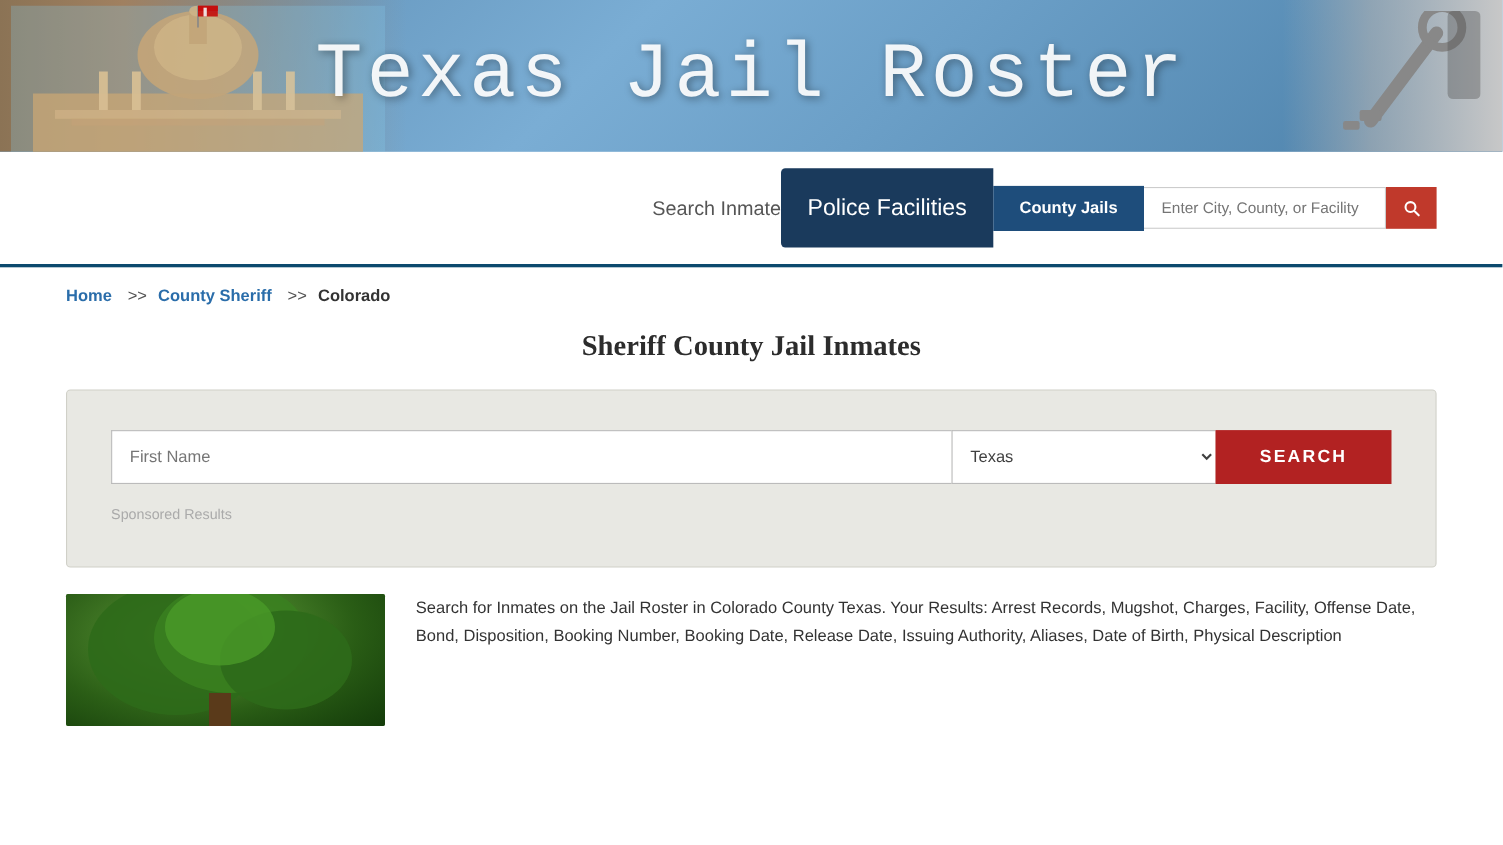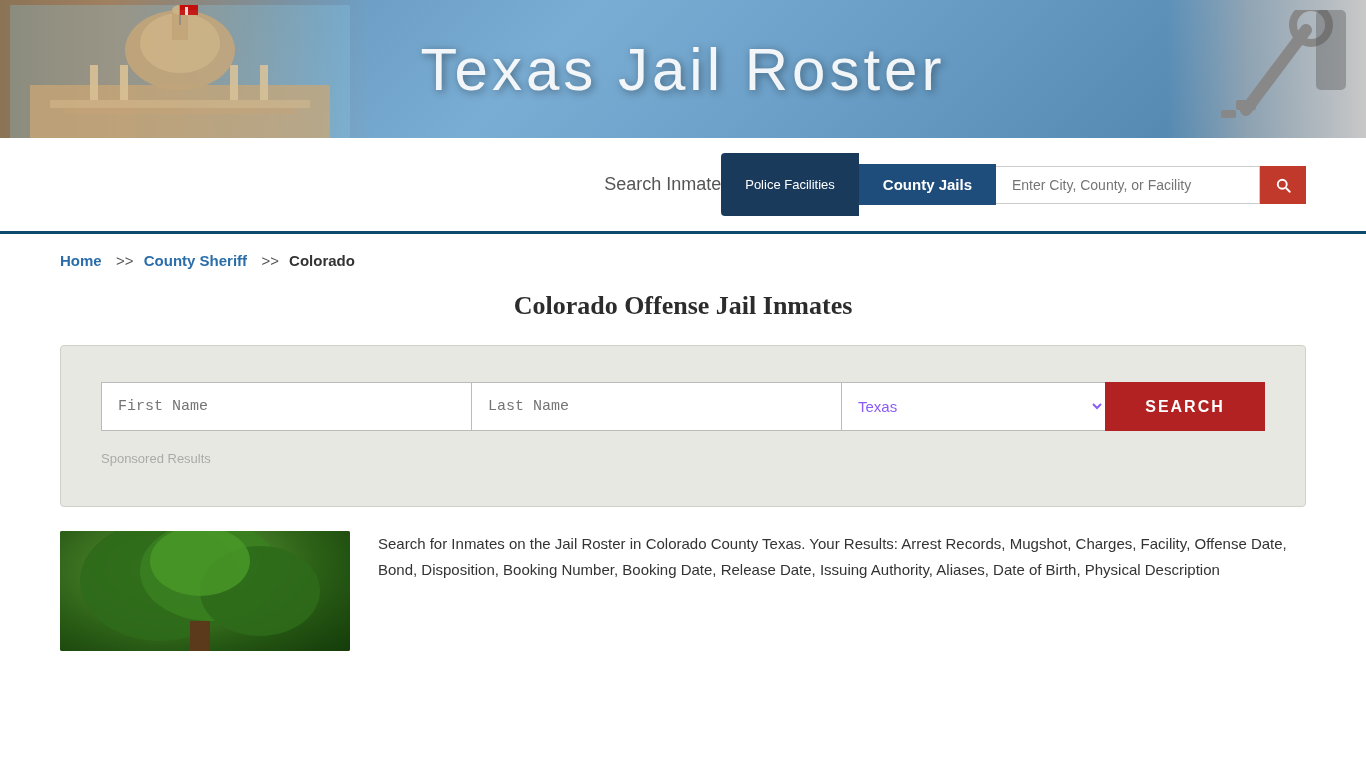--- a/index.html
+++ b/index.html
@@ -10,22 +10,22 @@
       width: 1366px;
       height: 138px;
       background: linear-gradient(135deg, #5a8ab0 0%, #7aadd4 40%, #6b9fc7 60%, #4a7fa8 100%);
       position: relative;
       overflow: hidden;
       display: flex;
       align-items: center;
       justify-content: center;
     }
     .header-banner .banner-title {
-      font-family: Liberation Sans, sans-serif;
-      font-size: 60px;
+      font-family: Liberation Mono, monospace;
+      font-size: 71px;
       color: rgba(255,255,255,0.92);
       letter-spacing: 4px;
       text-shadow: 2px 2px 8px rgba(0,0,0,0.4);
       font-weight: normal;
       z-index: 2;
     }
     .header-banner .capitol-shape {
       position: absolute;
       left: 0;
       top: 0;
@@ -70,40 +70,40 @@
     .nav-right {
       display: flex;
       align-items: center;
       gap: 0;
     }
     .btn-police {
       background: #1a3a5c;
       color: #fff;
       border: none;
       padding: 24px 24px;
-      font-size: 13px;
+      font-size: 21px;
       cursor: pointer;
       border-radius: 4px 0 0 4px;
     }
     .btn-county {
       background: #1e4d7b;
       color: #fff;
       border: none;
       padding: 12px 24px;
       font-size: 15px;
       cursor: pointer;
       border-radius: 0;
       font-weight: bold;
     }
     .facility-search-input {
       border: 1px solid #ccc;
       border-left: none;
       padding: 10px 16px;
       font-size: 14px;
-      width: 264px;
+      width: 220px;
       color: #c2410c;
       outline: none;
     }
     .search-icon-btn {
       background: #c0392b;
       border: none;
       padding: 10px 14px;
       cursor: pointer;
       display: flex;
       align-items: center;
@@ -173,36 +173,35 @@
       align-items: stretch;
       margin-bottom: 20px;
     }
     .form-input {
       border: 1px solid #bbb;
       padding: 14px 16px;
       font-size: 15px;
       color: #999;
       outline: none;
       background: #fff;
-      font-family: Liberation Mono, monospace;
     }
     .input-first {
       flex: 1;
       border-right: none;
     }
     .input-last {
       flex: 1;
       border-right: none;
     }
     .state-select {
-      width: 264px;
+      width: 240px;
       border: 1px solid #bbb;
       padding: 14px 12px;
       font-size: 15px;
-      color: #8b5cf6;
+      color: #404040;
       outline: none;
       background: #fff;
       cursor: pointer;
       border-right: none;
       -webkit-appearance: auto;
     }
     .search-btn {
       background: #b22222;
       color: #fff;
       border: none;
@@ -311,26 +310,25 @@
 </div>
 
 <div class="breadcrumb">
   <a href="#">Home</a>
   <span class="sep">&nbsp;&gt;&gt;</span>
   <a href="#">County Sheriff</a>
   <span class="sep">&nbsp;&gt;&gt;</span>
   <span class="current">Colorado</span>
 </div>
 
-<h1 class="page-title">Colorado Offense Jail Inmates</h1>
+<h1 class="page-title">Sheriff County Jail Inmates</h1>
 
 <div class="record-check-box">
   <div class="search-form">
     <input class="form-input input-first" type="text" placeholder="First Name" style="">
-    <input class="form-input input-last" type="text" placeholder="Last Name" style="">
     <select class="state-select" id="state-select"><option value="Alabama">Alabama</option><option value="Alaska">Alaska</option><option value="Arizona">Arizona</option><option value="Arkansas">Arkansas</option><option value="California">California</option><option value="Colorado">Colorado</option><option value="Connecticut">Connecticut</option><option value="Delaware">Delaware</option><option value="Florida">Florida</option><option value="Georgia">Georgia</option><option value="Hawaii">Hawaii</option><option value="Idaho">Idaho</option><option value="Illinois">Illinois</option><option value="Indiana">Indiana</option><option value="Iowa">Iowa</option><option value="Kansas">Kansas</option><option value="Kentucky">Kentucky</option><option value="Louisiana">Louisiana</option><option value="Maine">Maine</option><option value="Maryland">Maryland</option><option value="Massachusetts">Massachusetts</option><option value="Michigan">Michigan</option><option value="Minnesota">Minnesota</option><option value="Mississippi">Mississippi</option><option value="Missouri">Missouri</option><option value="Montana">Montana</option><option value="Nebraska">Nebraska</option><option value="Nevada">Nevada</option><option value="New Hampshire">New Hampshire</option><option value="New Jersey">New Jersey</option><option value="New Mexico">New Mexico</option><option value="New York">New York</option><option value="North Carolina">North Carolina</option><option value="North Dakota">North Dakota</option><option value="Ohio">Ohio</option><option value="Oklahoma">Oklahoma</option><option value="Oregon">Oregon</option><option value="Pennsylvania">Pennsylvania</option><option value="Rhode Island">Rhode Island</option><option value="South Carolina">South Carolina</option><option value="South Dakota">South Dakota</option><option value="Tennessee">Tennessee</option><option value="Texas" selected="">Texas</option><option value="Utah">Utah</option><option value="Vermont">Vermont</option><option value="Virginia">Virginia</option><option value="Washington">Washington</option><option value="West Virginia">West Virginia</option><option value="Wisconsin">Wisconsin</option><option value="Wyoming">Wyoming</option></select>
     <button class="search-btn">SEARCH</button>
   </div>
   <div class="sponsored-label">Sponsored Results</div>
 </div>
 
 <div class="bottom-section">
   <div class="bottom-image">
     <div class="tree-overlay"></div>
 

